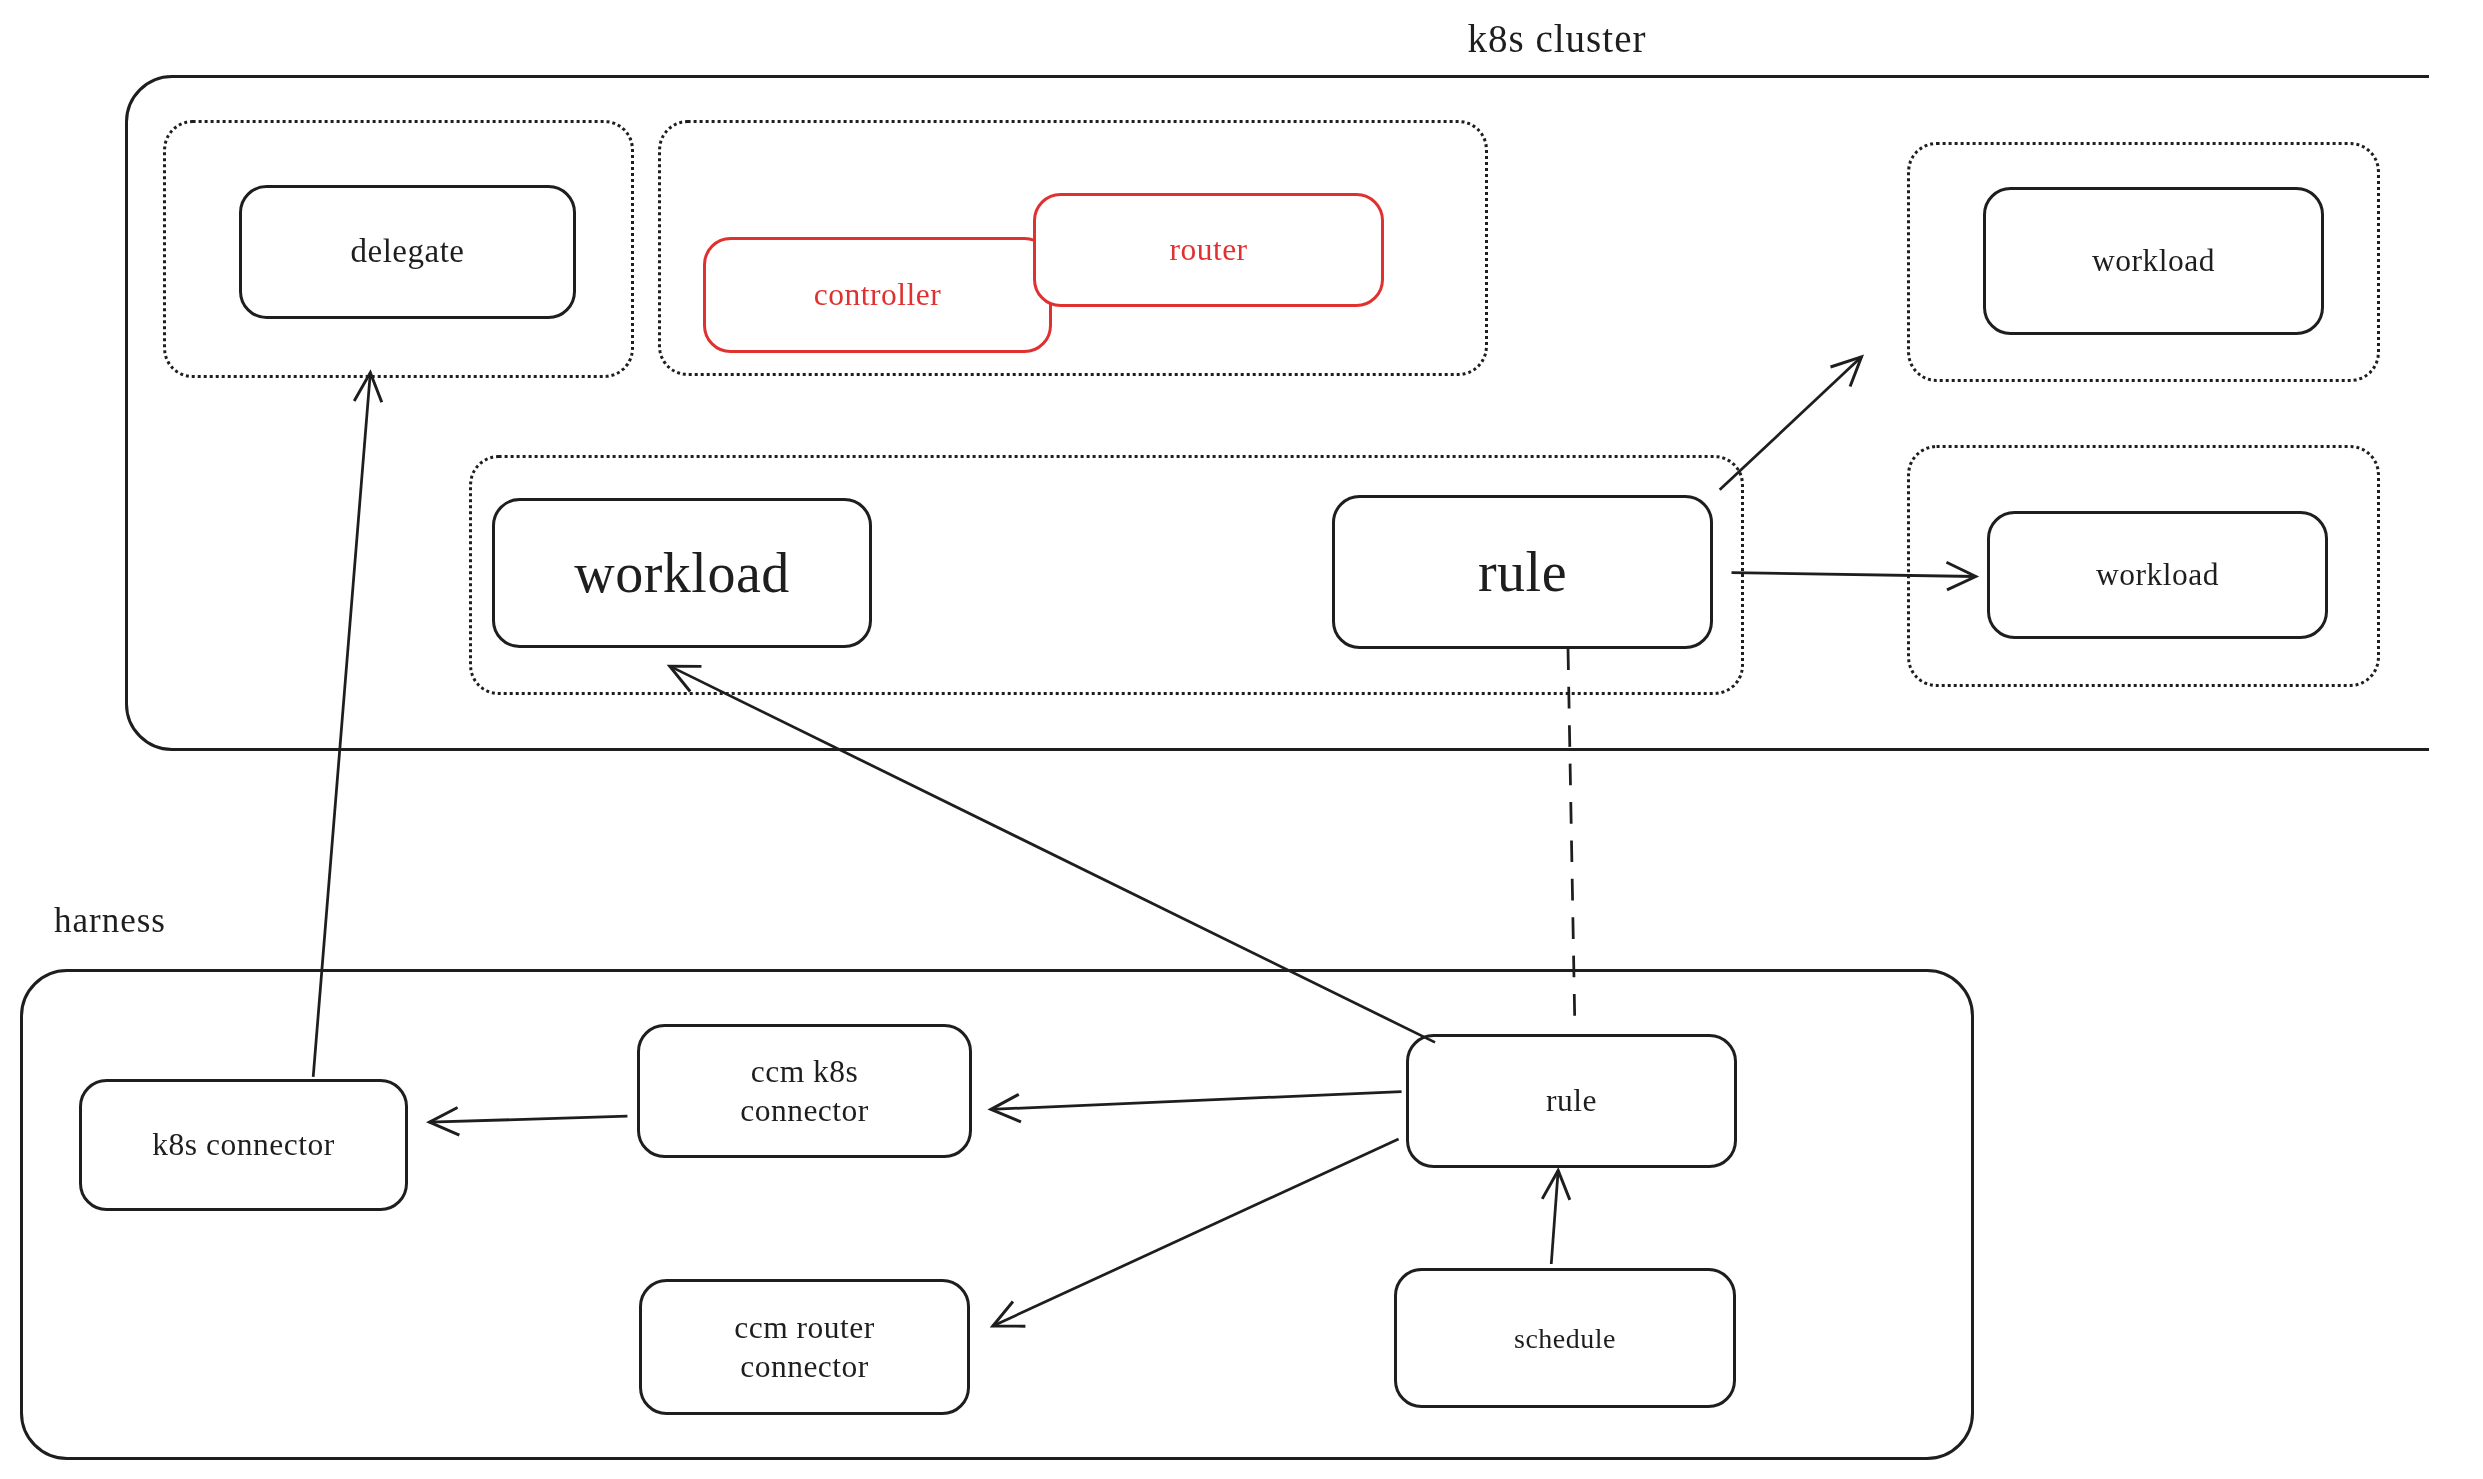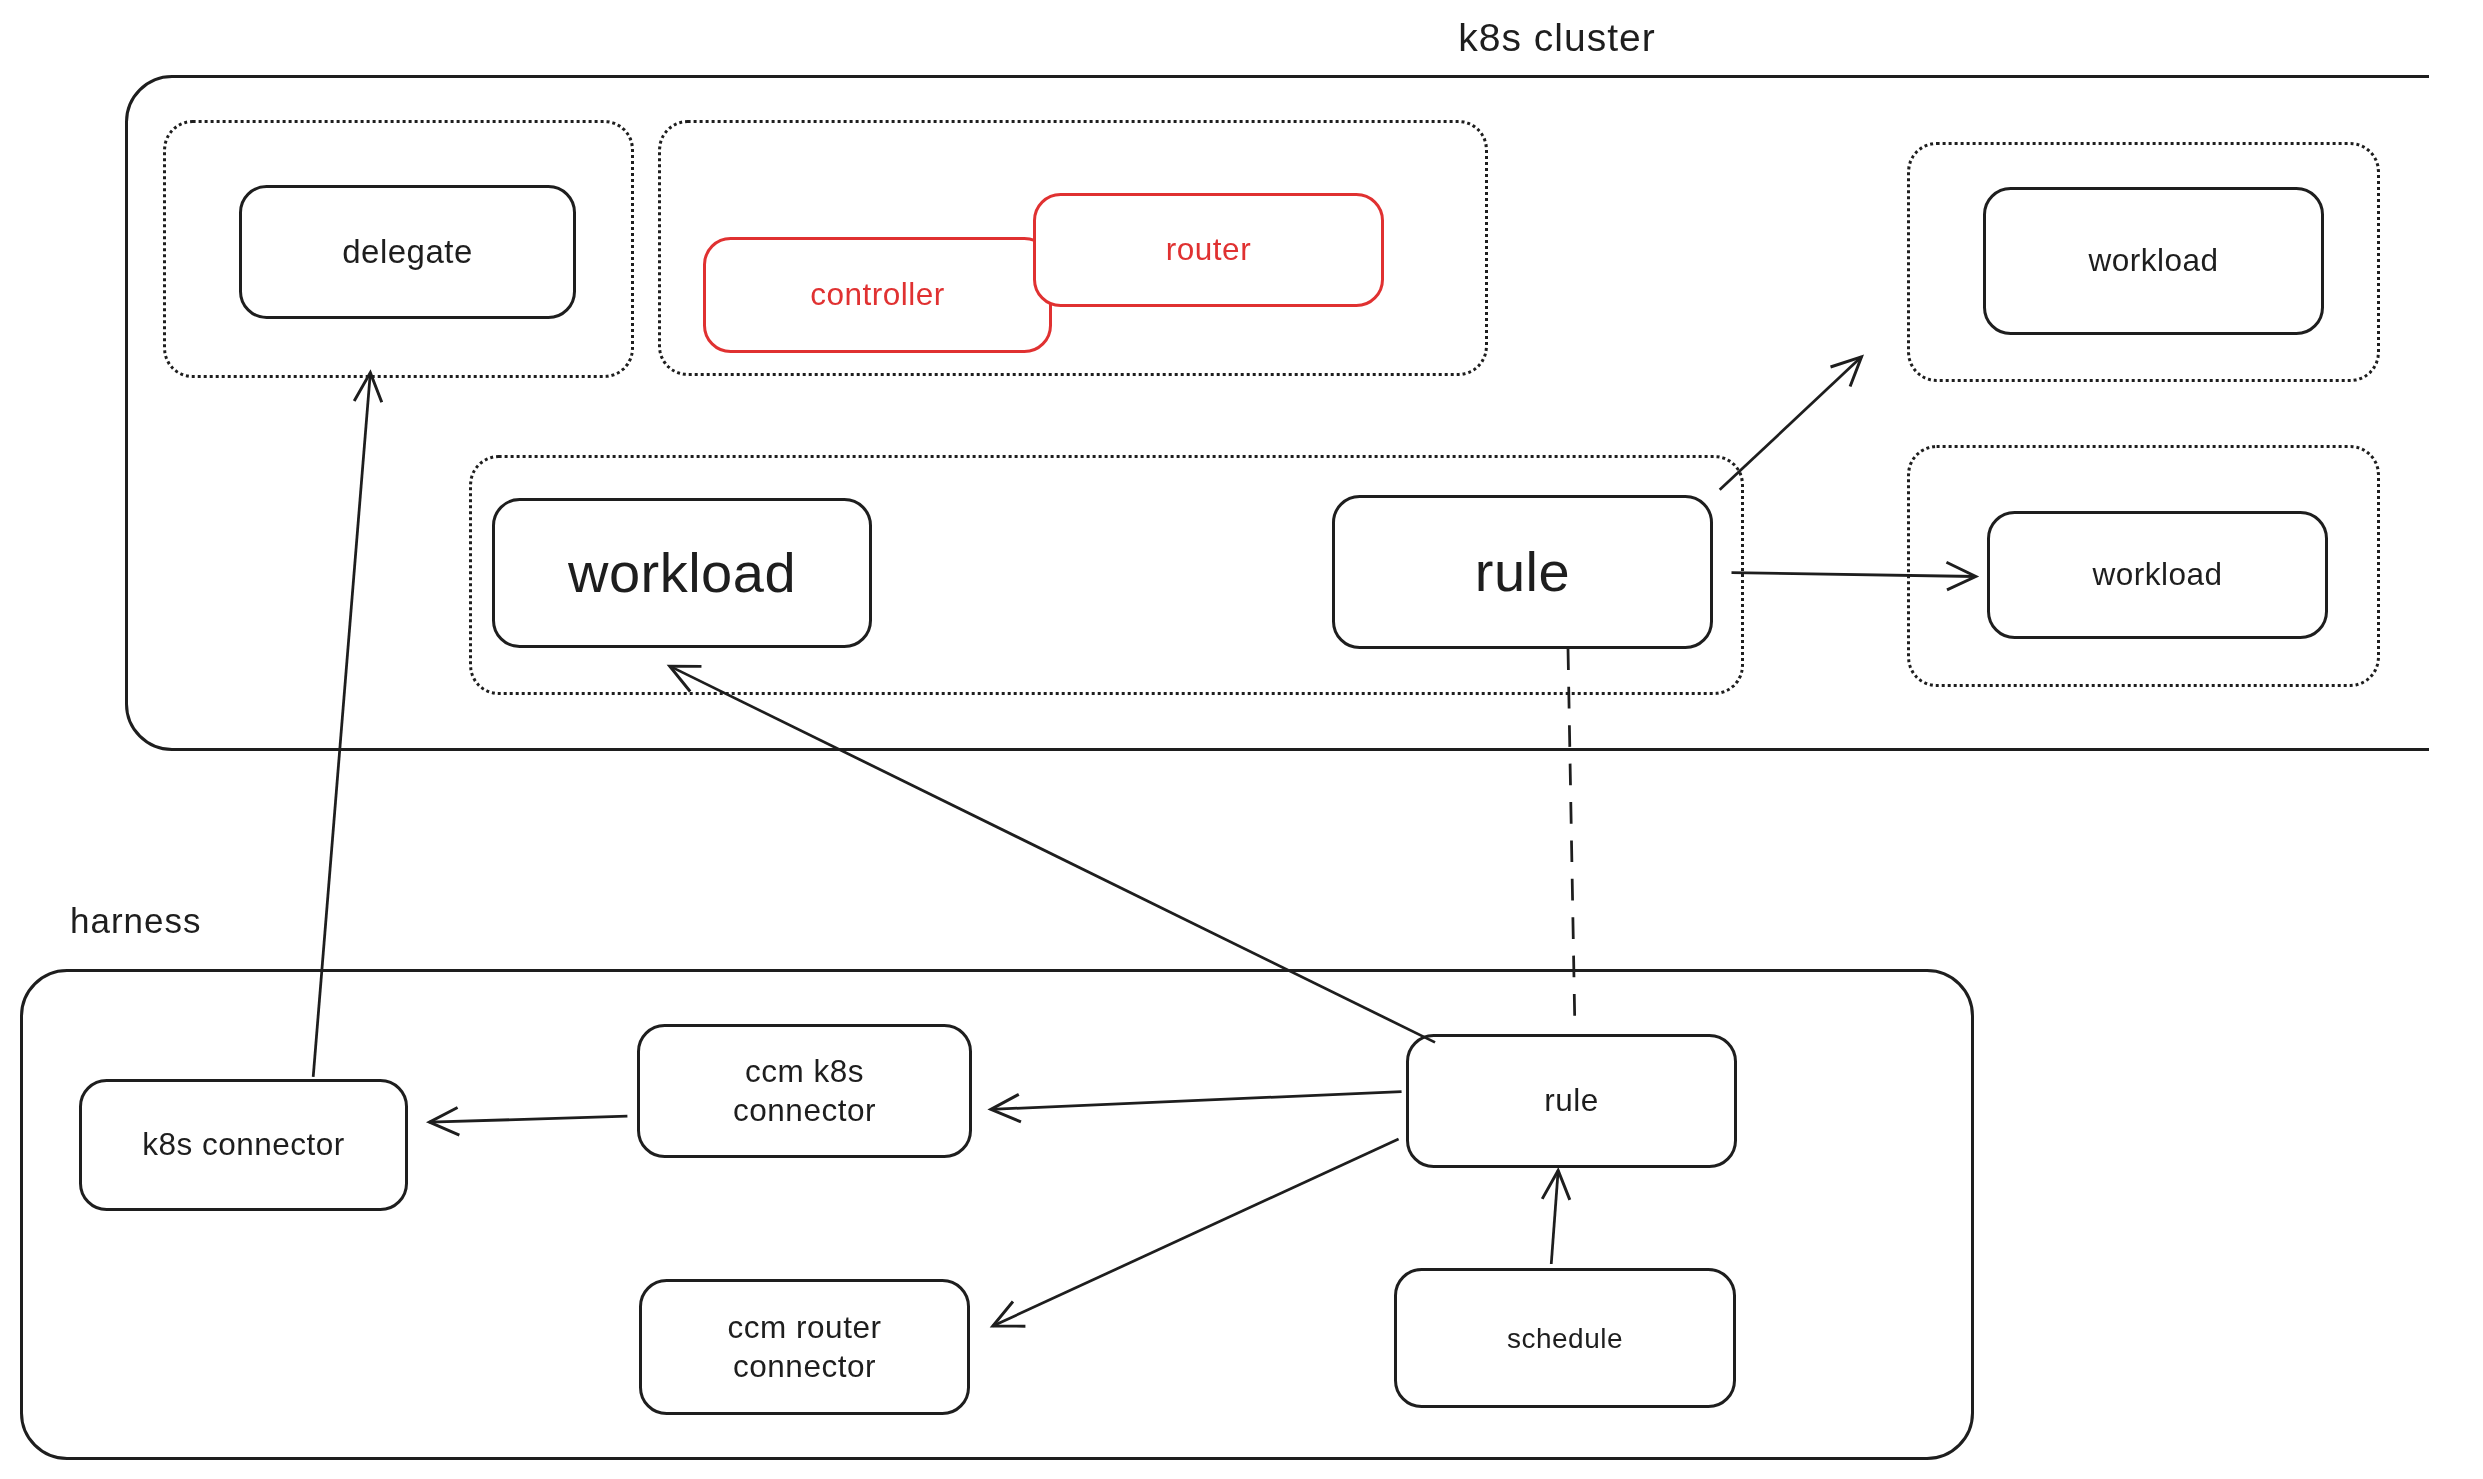--- a/index.html
+++ b/index.html
@@ -5,21 +5,21 @@
   :root{
     --stroke:#1e1e1e;
     --red:#e03131;
     --bg:#ffffff;
   }
   html,body{margin:0;padding:0;background:var(--bg);}
   #canvas{
     position:relative;
     width:2429px;height:1480px;
     background:var(--bg);
-    font-family:Liberation Sans, sans-serif;
+    font-family:Liberation Serif, serif;
     color:var(--stroke);
     overflow:hidden;
     border-radius:14px;
   }
   .abs{position:absolute;}
   .container{
     border:3px solid var(--stroke);
     border-radius:47px;
     background:transparent;
   }
@@ -80,21 +80,21 @@
   </div>
   <div class="abs node big" style="left:1332px;top:495px;width:375px;height:148px;">
     <span>rule</span>
   </div>
 
   <div class="abs dotted-group" style="left:1907px;top:445px;width:467px;height:236px;"></div>
   <div class="abs node" style="left:1987px;top:511px;width:335px;height:122px;">
     <span>workload</span>
   </div>
 
-  <div class="abs group-title small" style="left:70px;top:901px;width:236px;">harness</div>
+  <div class="abs group-title small" style="left:54px;top:901px;width:236px;">harness</div>
 
   <div class="abs container" style="left:19.7px;top:969px;width:1948px;height:485px;"></div>
 
   <div class="abs node" style="left:79px;top:1079px;width:323px;height:126px;">
     <span>k8s connector</span>
   </div>
 
   <div class="abs node" style="left:637px;top:1024px;width:329px;height:128px;">
     <span>
       <span style="display:block">ccm k8s</span>

